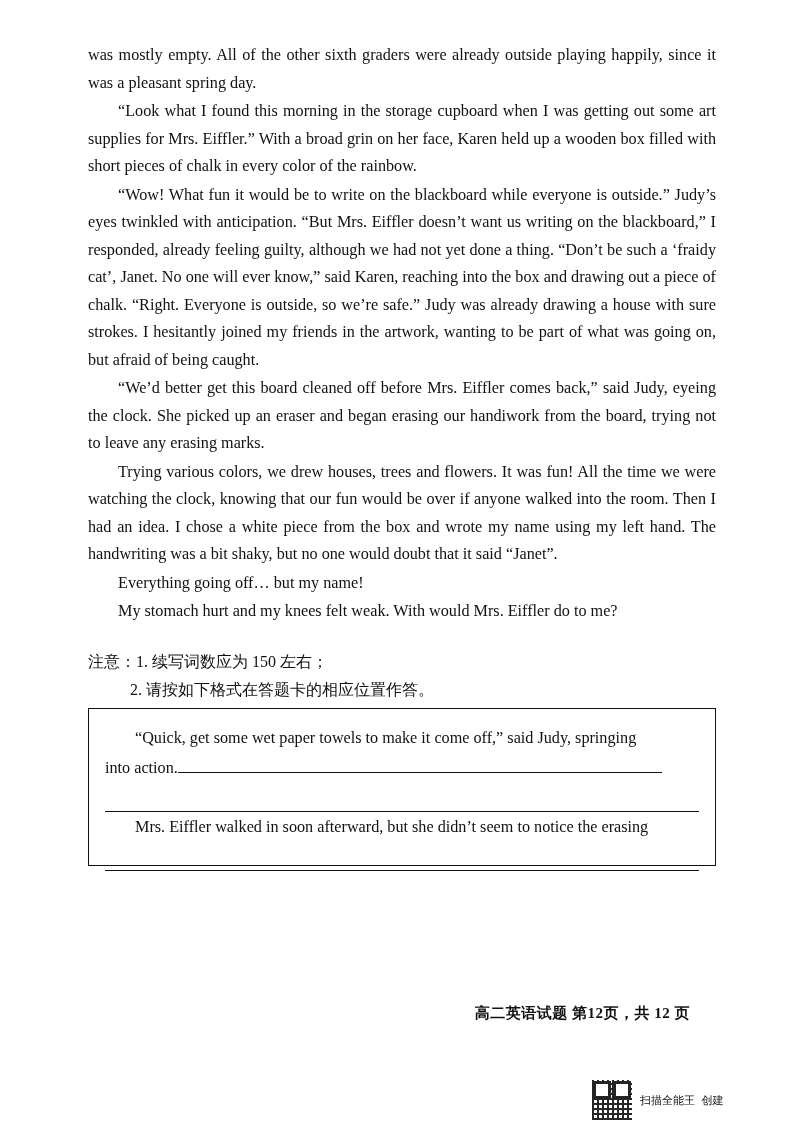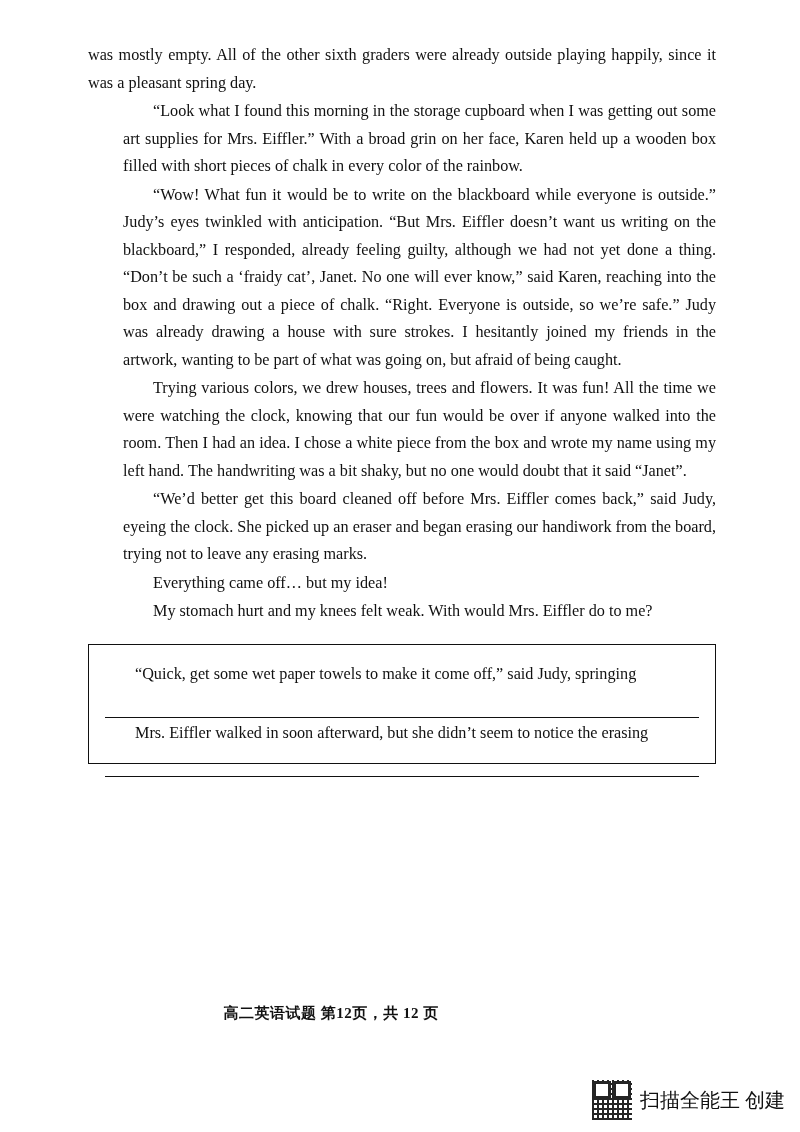--- a/index.html
+++ b/index.html
@@ -30,39 +30,38 @@
   p.para {
     margin: 0 0 1px 0;
     font-size: 16.2px;
     line-height: 27.5px;
     text-align: justify;
     text-justify: inter-word;
     text-indent: 0;
   }
   p.para.indent {
     text-indent: 30px;
-    margin-left: 35px;
   }
   .notes {
     margin-top: 22px;
     font-size: 16px;
     line-height: 28px;
     font-family: "Liberation Serif", serif;
   }
   .notes .n-line {
     display: block;
     white-space: pre;
   }
   .notes .n-line.second {
     padding-left: 42px;
   }
   .answerbox {
-    margin-top: 18px;
+    margin-top: 4px;
     border: 1.6px solid #111;
-    height: 120px;
+    height: 158px;
     padding: 14px 16px 0 16px;
     box-sizing: border-box;
   }
   .answerbox p {
     margin: 0;
     font-size: 16.2px;
     line-height: 30px;
     text-indent: 30px;
   }
   .answerbox p.cont {
@@ -78,25 +77,26 @@
     display: block;
     width: 100%;
     height: 28px;
     border-bottom: 1.1px solid #111;
   }
   .footer {
     position: absolute;
     left: 0;
     top: 1004px;
     width: 662px;
-    text-align: center;
+    text-align: right;
     font-size: 15px;
     font-weight: bold;
     font-family: "Liberation Serif", serif;
     letter-spacing: 0.5px;
+    padding-left: 28px;
   }
   .watermark {
     position: absolute;
     left: 592px;
     top: 1080px;
     display: flex;
     align-items: center;
     gap: 8px;
   }
   .qr {
@@ -113,45 +113,52 @@
   .qr::before, .qr::after {
     content: "";
     position: absolute;
     width: 12px; height: 12px;
     border: 3px solid #000;
     background: #fff;
   }
   .qr::before { left: 1px; top: 1px; }
   .qr::after { right: 1px; top: 1px; }
   .wm-text {
-    font-size: 20px;
+    font-size: 11px;
     color: #111;
-    font-family: Liberation Serif, serif;
+    font-family: Liberation Mono, monospace;
     white-space: nowrap;
   }
 </style>
 </head>
 <body>
 
 <div class="page">
 
   <div class="content">
 
     <p class="para">was mostly empty. All of the other sixth graders were already outside playing happily, since it was a pleasant spring day.</p>
     <p class="para indent">“Look what I found this morning in the storage cupboard when I was getting out some art supplies for Mrs. Eiffler.” With a broad grin on her face, Karen held up a wooden box filled with short pieces of chalk in every color of the rainbow.</p>
     <p class="para indent">“Wow! What fun it would be to write on the blackboard while everyone is outside.” Judy’s eyes twinkled with anticipation. “But Mrs. Eiffler doesn’t want us writing on the blackboard,” I responded, already feeling guilty, although we had not yet done a thing. “Don’t be such a ‘fraidy cat’, Janet. No one will ever know,” said Karen, reaching into the box and drawing out a piece of chalk. “Right. Everyone is outside, so we’re safe.” Judy was already drawing a house with sure strokes. I hesitantly joined my friends in the artwork, wanting to be part of what was going on, but afraid of being caught.</p>
+    <p class="para indent">“We’d better get this board cleaned off before Mrs. Eiffler comes back,” said Judy, eyeing the clock. She picked up an eraser and began erasing our handiwork from the board, trying not to leave any erasing marks.</p>
     <p class="para indent">Trying various colors, we drew houses, trees and flowers. It was fun! All the time we were watching the clock, knowing that our fun would be over if anyone walked into the room. Then I had an idea. I chose a white piece from the box and wrote my name using my left hand. The handwriting was a bit shaky, but no one would doubt that it said “Janet”.</p>
-    <p class="para indent">“We’d better get this board cleaned off before Mrs. Eiffler comes back,” said Judy, eyeing the clock. She picked up an eraser and began erasing our handiwork from the board, trying not to leave any erasing marks.</p>
-    <p class="para indent">Everything came off… but my idea!</p>
+    <p class="para indent">Everything going off… but my name!</p>
     <p class="para indent">My stomach hurt and my knees felt weak. With would Mrs. Eiffler do to me?</p>
 
+    <div class="notes">
+      <span class="n-line">注意：1. 续写词数应为 150 左右；</span>
+      <span class="n-line second">2. 请按如下格式在答题卡的相应位置作答。</span>
+    </div>
 
     <div class="answerbox">
       <p>
         <span>“Quick, get some wet paper towels to make it come off,” said Judy, springing</span>
+      </p>
+      <p class="cont">
+        <span>into action.</span><span class="rule" style="width:484px"></span>
       </p>
       <span class="rule full"></span>
       <p>
         <span>Mrs. Eiffler walked in soon afterward, but she didn’t seem to notice the erasing</span>
       </p>
       <span class="rule full"></span>
     </div>
 
   </div>
 

